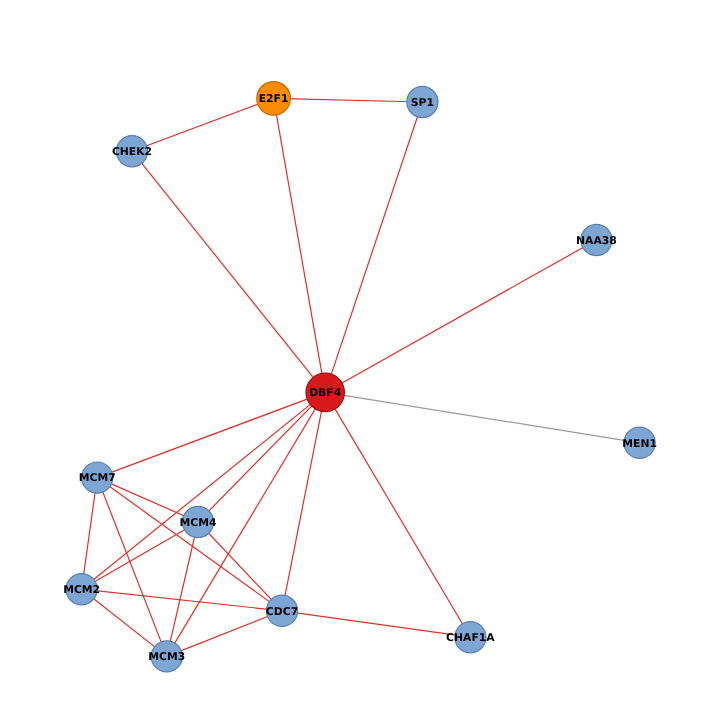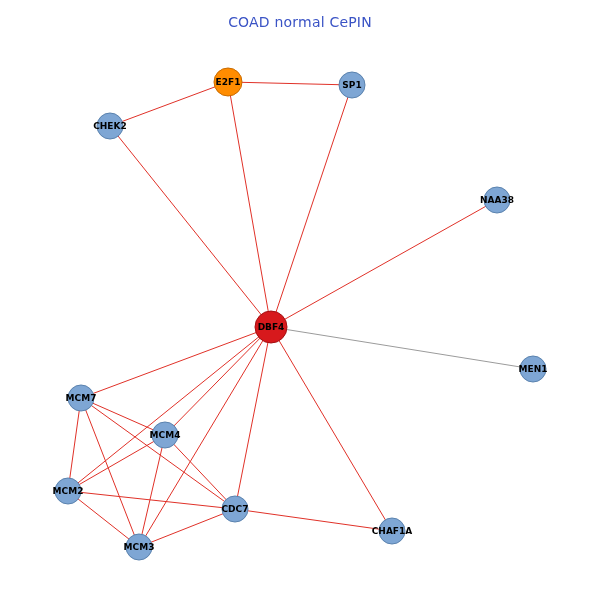--- a/index.html
+++ b/index.html
@@ -111,14 +111,13 @@
       </g>
       <g class="node">
         <circle cx="139" cy="547" r="13" fill="#7ea6d4" stroke="#5a82ae" stroke-width="1"></circle>
         <text x="139" y="547" text-anchor="middle" dy="0.35em" class="node-label">MCM3</text>
       </g>
       <g class="node">
         <circle cx="392" cy="531" r="13" fill="#7ea6d4" stroke="#5a82ae" stroke-width="1"></circle>
         <text x="392" y="531" text-anchor="middle" dy="0.35em" class="node-label">CHAF1A</text>
       </g>
     </svg>
-  <div id="chart-title" style="color: rgb(58, 83, 197);">COAD normal CePIN</div>
 </div>
 
 </body></html>

